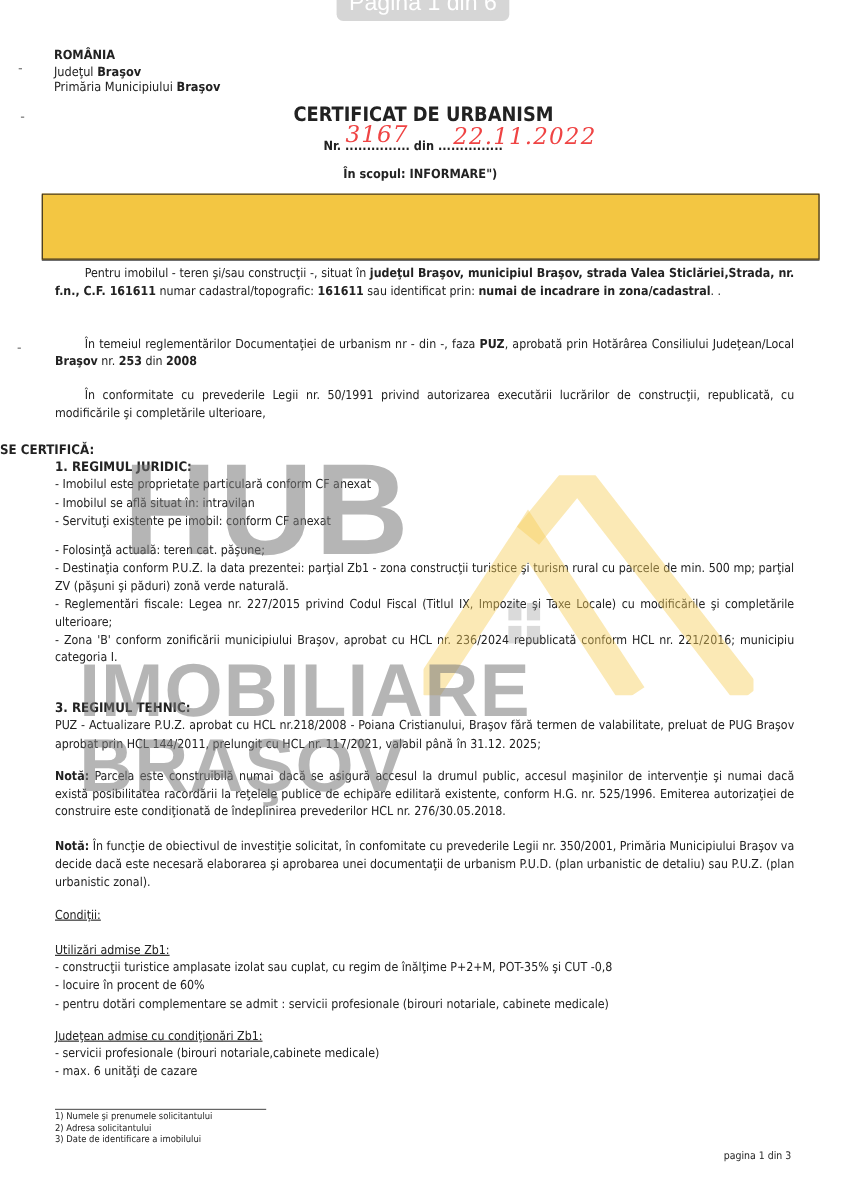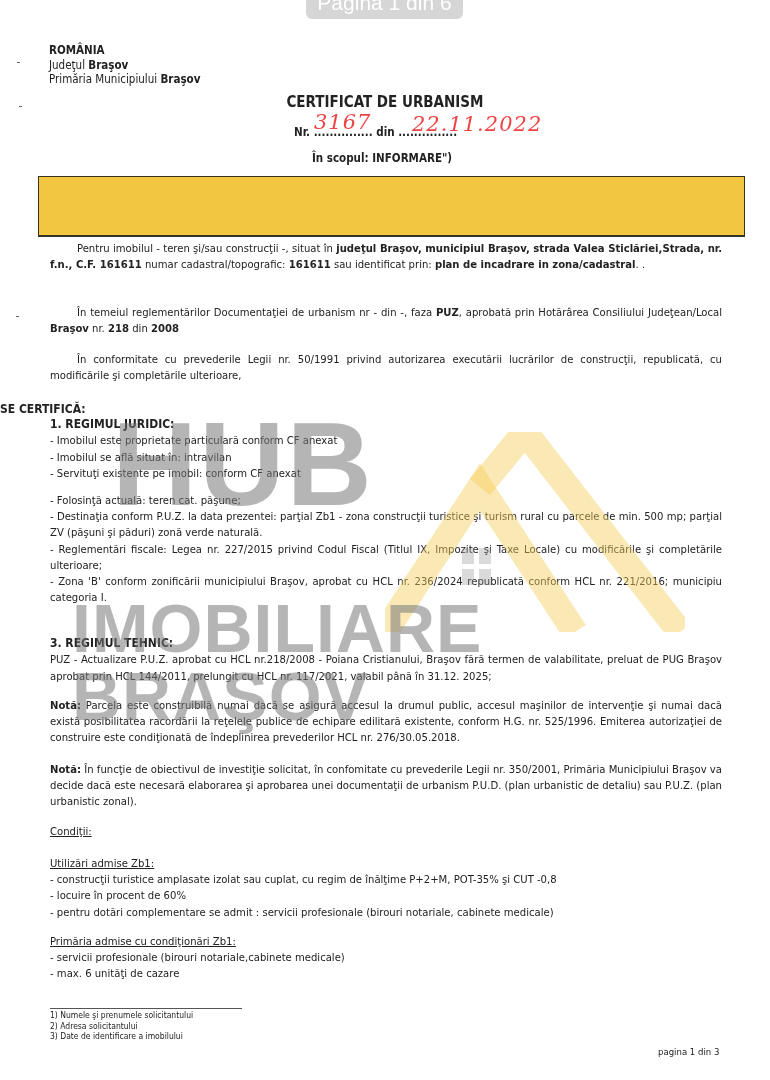--- a/index.html
+++ b/index.html
@@ -20,21 +20,21 @@
   .wm-text { left:72px; top:573px; color:rgba(120,120,120,0.55); font-family:"Liberation Sans",sans-serif; font-weight:bold; font-size:68px; letter-spacing:1px; line-height:1;margin-top:21px; }
   .wm-roof { left:385px; top:432px; width:300px; height:200px; }
   .wm-bars { left:462px; top:548px; width:30px; height:38px; }
 
   .content { position:absolute; left:0; top:0; width:770px; height:1028px; z-index:2; }
   .dot { position:absolute; width:3px; height:1px; background:#666; }
 
   .hdr { position:absolute; left:49px; top:43px; font-size:11.5px; line-height:14.5px; }
   .hdr b { font-weight:bold; }
 
-  .title { position:absolute; left:0; width:770px; text-align:center; top:92px; font-weight:bold; font-size:15px; }
+  .title { position:absolute; left:0; width:770px; text-align:center; top:92px; font-weight:bold; font-size:18px; }
   .nr { position:absolute; left:294px; top:124px; font-weight:bold; font-size:11.5px; }
   .dots { letter-spacing:0; }
   .hand { position:absolute; font-family:"DejaVu Serif",serif; font-style:italic; color:#ef4444; font-size:21px; font-weight:normal; letter-spacing:1px; }
   .scope { position:absolute; left:312px; top:150px; font-weight:bold; font-size:11.5px; }
 
   .yellow { position:absolute; left:38px; top:176px; width:705px; height:58px; background:#f3c642; border:1px solid #3a3020; box-shadow:0 1px 0 #333; }
 
   .p { position:absolute; left:50px; width:672px; text-align:justify; }
   .p.ind { text-indent:27px; }
   .center { position:absolute; left:0; width:770px; font-weight:bold; font-size:12px; }
@@ -80,25 +80,25 @@
     <span>Nr. </span><span class="dots">...............</span><span> din </span><span class="dots">...............</span>
   </div>
   <div class="hand" style="left:314px;top:107px">3167</div>
   <div class="hand" style="left:412px;top:109px">22.11.2022</div>
 
   <div class="scope">În scopul: INFORMARE")</div>
 
   <div class="yellow"></div>
 
   <div class="p ind" style="top:241px">
-    <span>Pentru imobilul - teren şi/sau construcţii -, situat în </span><b>judeţul Braşov, municipiul Braşov, strada Valea Sticlăriei,Strada, nr. f.n., C.F. 161611</b><span> numar cadastral/topografic:  </span><b>161611</b><span> sau identificat prin:  </span><b>plan de incadrare in zona/cadastral</b><span>. .</span>
+    <span>Pentru imobilul - teren şi/sau construcţii -, situat în </span><b>judeţul Braşov, municipiul Braşov, strada Valea Sticlăriei,Strada, nr. f.n., C.F. 161611</b><span> numar cadastral/topografic:  </span><b>161611</b><span> sau identificat prin:  </span><b>numai de incadrare in zona/cadastral</b><span>. .</span>
   </div>
 
   <div class="p ind" style="top:305px">
-    <span>În temeiul reglementărilor Documentaţiei de urbanism nr - din  -, faza </span><b>PUZ</b><span>, aprobată prin Hotărârea Consiliului Judeţean/Local </span><b>Braşov</b><span> nr. </span><b>218</b><span> din </span><b>2008</b>
+    <span>În temeiul reglementărilor Documentaţiei de urbanism nr - din  -, faza </span><b>PUZ</b><span>, aprobată prin Hotărârea Consiliului Judeţean/Local </span><b>Braşov</b><span> nr. </span><b>253</b><span> din </span><b>2008</b>
   </div>
 
   <div class="p ind" style="top:352px">În conformitate cu prevederile Legii nr. 50/1991 privind autorizarea executării lucrărilor de construcţii, republicată, cu modificările şi completările ulterioare,</div>
 
   <div class="center" style="top:401px">SE CERTIFICĂ:</div>
 
   <div class="p" style="top:416px">
     <div class="sec-title">1. REGIMUL JURIDIC:</div>
     <div class="list">
       <div>- Imobilul este proprietate particulară conform CF anexat</div>
@@ -133,21 +133,21 @@
   <div class="p" style="top:856px">
     <div class="u">Utilizări admise Zb1:</div>
     <div class="list">
       <div>- construcţii turistice amplasate izolat sau cuplat, cu regim de înălţime P+2+M, POT-35% şi CUT -0,8</div>
       <div>- locuire în procent de 60%</div>
       <div>- pentru dotări complementare se admit : servicii profesionale (birouri notariale, cabinete medicale)</div>
     </div>
   </div>
 
   <div class="p" style="top:934px">
-    <div class="u">Primăria admise cu condiţionări Zb1:</div>
+    <div class="u">Judeţean admise cu condiţionări Zb1:</div>
     <div class="list">
       <div>- servicii profesionale (birouri notariale,cabinete medicale)</div>
       <div>- max. 6 unităţi de cazare</div>
     </div>
   </div>
 
   <div class="footnote-rule"></div>
   <div class="fn">
     <div>1) Numele şi prenumele solicitantului</div>
     <div>2) Adresa solicitantului</div>

